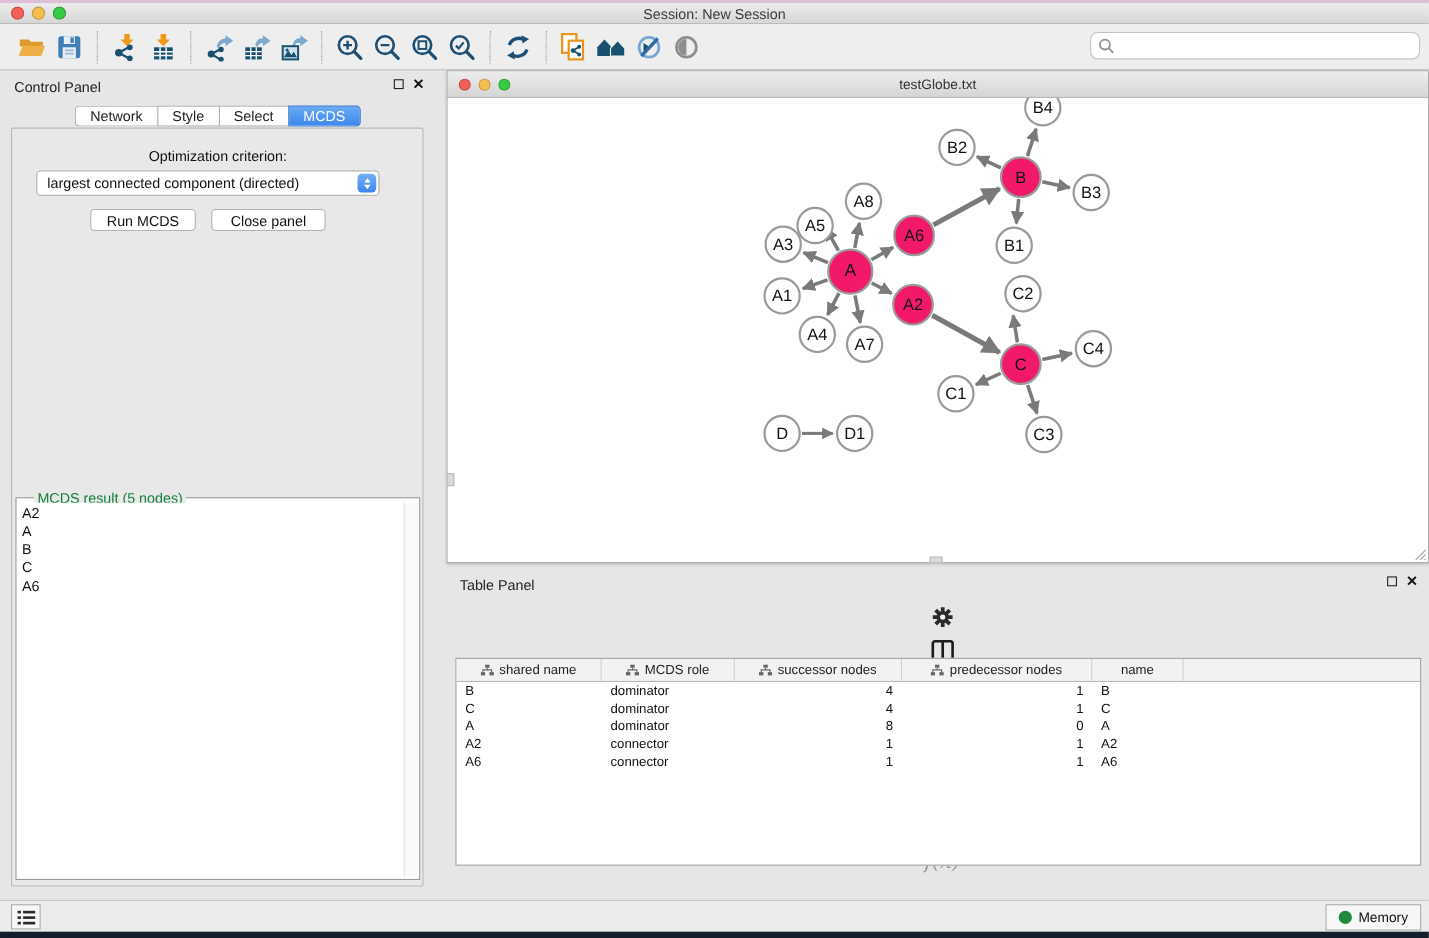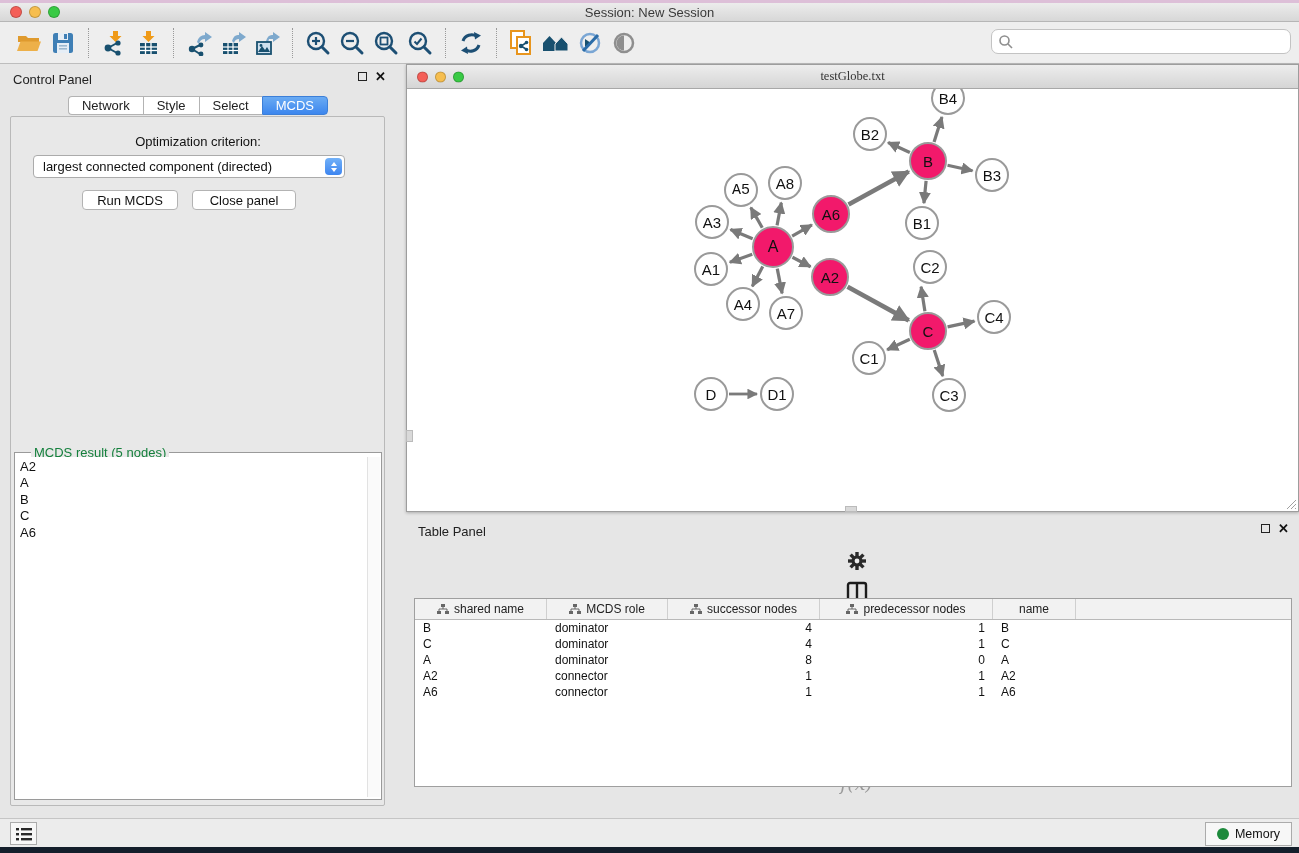--- a/index.html
+++ b/index.html
@@ -57,21 +57,21 @@
   #mcds-legend { position:absolute; left:16px; top:-8px; background:#e8e8e8; padding:0 3px; font-size:13px; color:#15803d; }
   #mcds-list { position:absolute; left:1px; top:4px; width:348px; height:340px; background:#fff;
     font-size:13px; color:#111; padding:2px 0 0 4px; line-height:16.4px; overflow:hidden; }
   #mcds-scroll { position:absolute; right:1px; top:4px; width:13px; height:340px; background:#fafafa; border-left:1px solid #e2e2e2; }
 
   
   #net-window { left:406px; top:64px; width:893px; height:448px; background:#fff;
     border:1px solid #9d9d9d; box-shadow:0 1px 3px rgba(0,0,0,.25); }
   #net-titlebar { position:absolute; left:0; top:0; width:100%; height:24px;
     background:linear-gradient(#ededed,#d5d5d5); border-bottom:1px solid #a8a8a8;
-    display:flex; align-items:center; justify-content:center;font-family:Liberation Serif, serif; }
+    display:flex; align-items:center; justify-content:center; }
   #net-titlebar .title { font-size:12.5px; color:#333; }
   #net-titlebar .light { width:11px; height:11px; }
   #net-canvas { position:absolute; left:0; top:24px; width:891px; height:422px; background:#fff; overflow:hidden; }
   .graph-node { position:absolute; border-radius:50%; border:2px solid #9a9a9a; background:#fff;
     display:flex; align-items:center; justify-content:center; font-size:15px; color:#111; }
   .graph-node.hl { background:#F2196B; }
   #net-left-mark { position:absolute; left:-1px; top:365px; width:7px; height:12px; background:#d9d9d9; border:1px solid #bbb; }
   #net-bottom-mark { position:absolute; left:438px; bottom:-1px; width:12px; height:6px; background:#d9d9d9; border:1px solid #bbb; }
   #net-grip { position:absolute; right:1px; bottom:1px; }
 
@@ -348,21 +348,21 @@
           <line x1="540.5646825020489" y1="237.84991583289874" x2="567.4353174979511" y2="232.15008416710126" stroke="#7a7a7a" stroke-width="3.2" marker-end="url(#arrow)"></line>
           <line x1="322" y1="305" x2="350" y2="305" stroke="#7a7a7a" stroke-width="2.8" marker-end="url(#arrow)"></line>
         </g>
     </svg>
     <div id="nodes">
         <div class="graph-node hl" style="left: 345px; top: 137px; width: 42px; height: 42px; font-size: 16px;">A</div>
         <div class="graph-node" style="left: 287px; top: 163px; width: 34px; height: 34px;">A1</div>
         <div class="graph-node hl" style="left: 404px; top: 169px; width: 38px; height: 38px;">A2</div>
         <div class="graph-node" style="left: 288px; top: 116px; width: 34px; height: 34px;">A3</div>
         <div class="graph-node" style="left: 319px; top: 198px; width: 34px; height: 34px;">A4</div>
-        <div class="graph-node" style="left: 317px; top: 84px; width: 34px; height: 34px; font-family: Liberation Mono, monospace;">A5</div>
+        <div class="graph-node" style="left: 317px; top: 99px; width: 34px; height: 34px;">A5</div>
         <div class="graph-node hl" style="left: 405px; top: 106px; width: 38px; height: 38px;">A6</div>
         <div class="graph-node" style="left: 362px; top: 207px; width: 34px; height: 34px;">A7</div>
         <div class="graph-node" style="left: 361px; top: 77px; width: 34px; height: 34px;">A8</div>
         <div class="graph-node hl" style="left: 502px; top: 53px; width: 38px; height: 38px;">B</div>
         <div class="graph-node" style="left: 498px; top: 117px; width: 34px; height: 34px;">B1</div>
         <div class="graph-node" style="left: 446px; top: 28px; width: 34px; height: 34px;">B2</div>
         <div class="graph-node" style="left: 568px; top: 69px; width: 34px; height: 34px;">B3</div>
         <div class="graph-node" style="left: 524px; top: -8px; width: 34px; height: 34px;">B4</div>
         <div class="graph-node hl" style="left: 502px; top: 223px; width: 38px; height: 38px;">C</div>
         <div class="graph-node" style="left: 445px; top: 252px; width: 34px; height: 34px;">C1</div>

